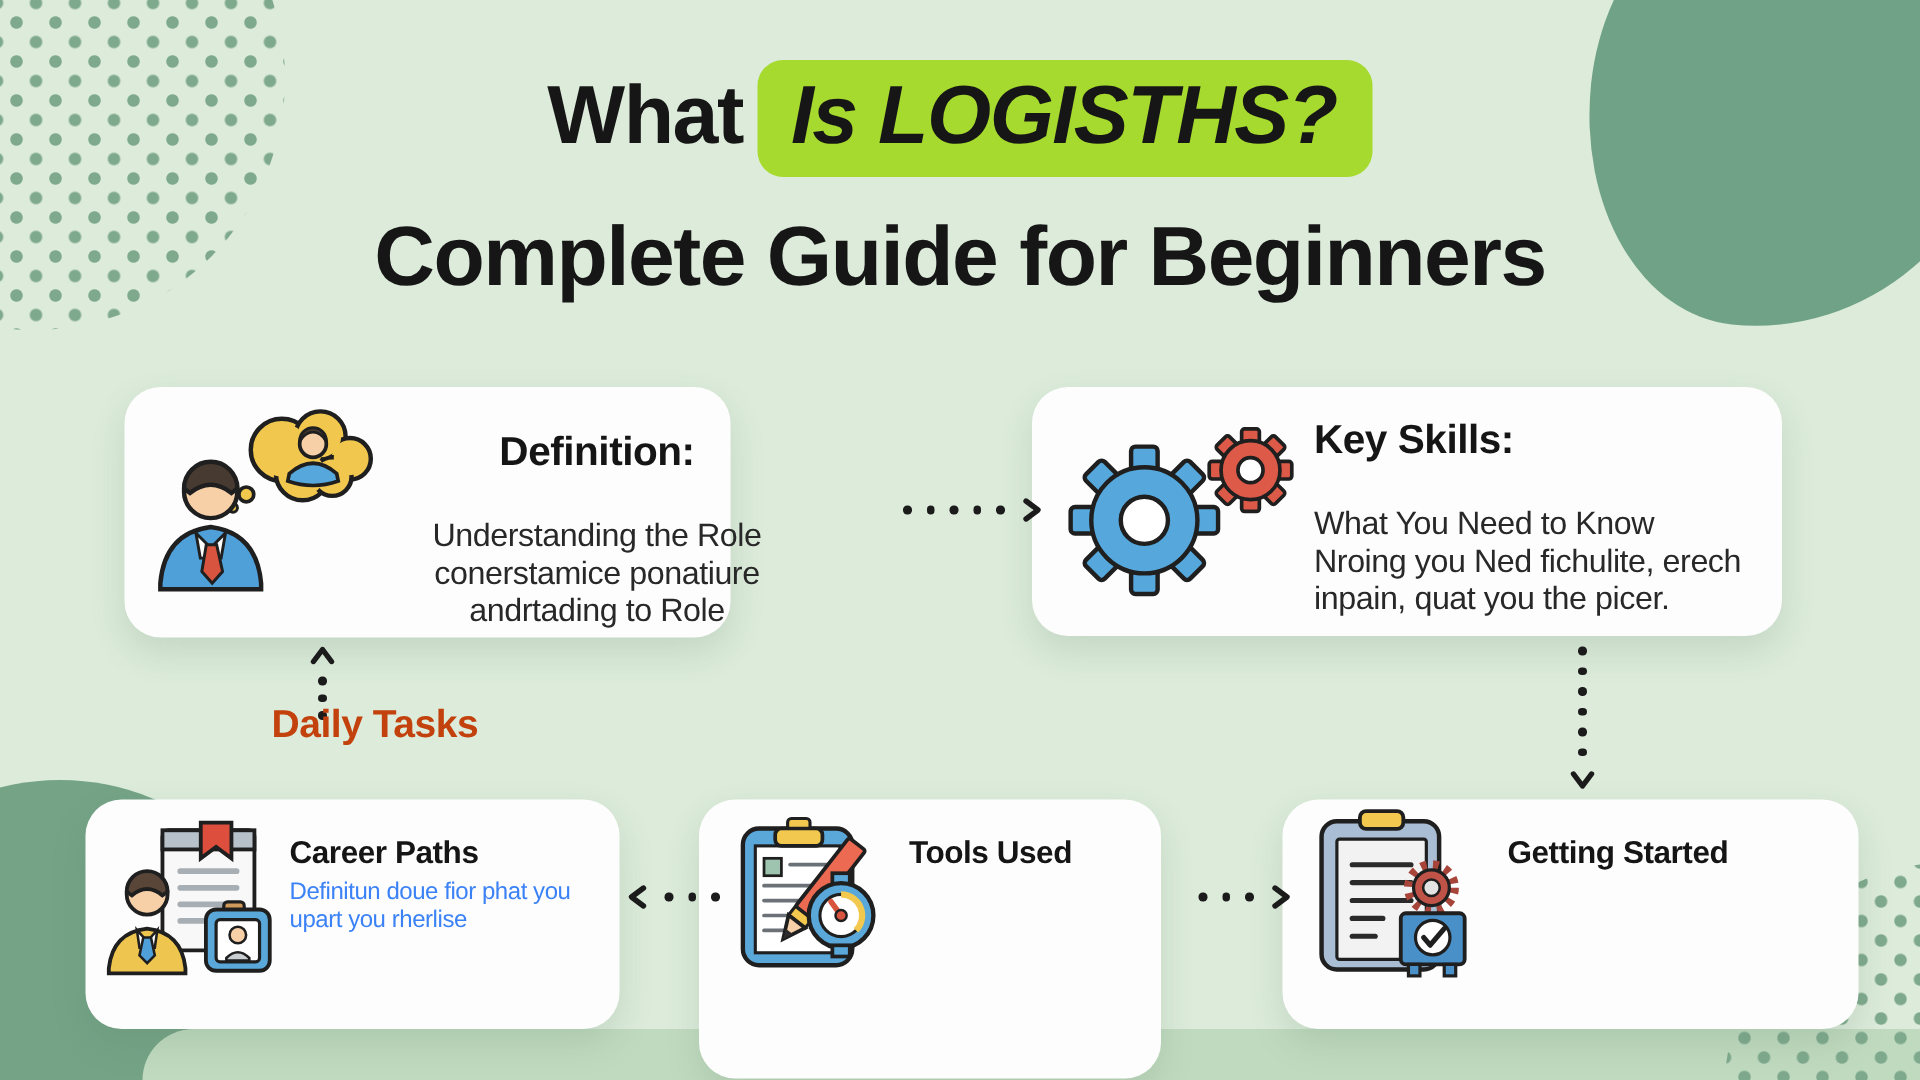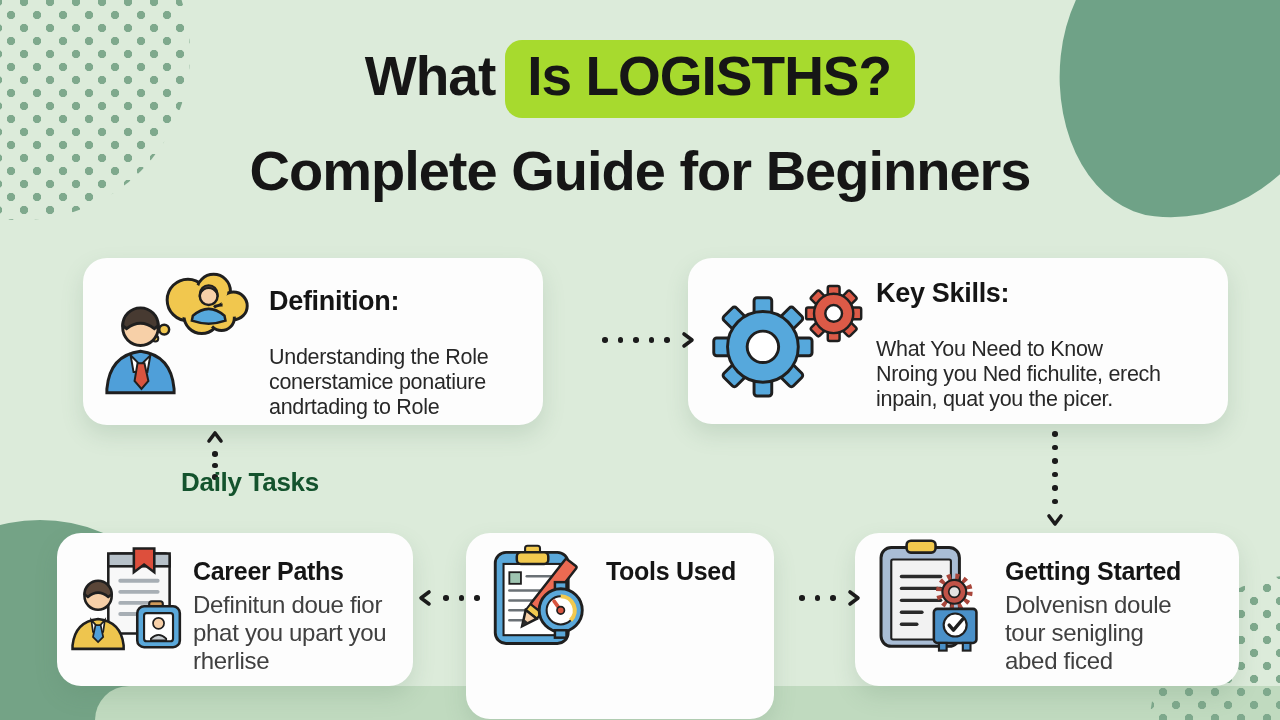--- a/index.html
+++ b/index.html
@@ -18,56 +18,56 @@
   .dots-tl{left:-145px;top:-115px;width:335px;height:335px;border-radius:50%;}
   .blob-tr{right:-55px;top:-80px;width:275px;height:300px;background:#6fa287;
     border-radius:45% 55% 60% 40% / 50% 42% 58% 50%;transform:rotate(6deg);}
   .band-bottom{left:95px;top:686px;right:0;bottom:0;background:#c0dabf;border-top-left-radius:70px;}
   .blob-bl{left:-120px;top:520px;width:320px;height:320px;background:#74a386;border-radius:50%;}
   .dots-br{left:1150px;top:575px;width:300px;height:300px;border-radius:50%;}
   
   .title-line1{position:absolute;top:40px;left:0;width:100%;text-align:center;
     font-size:55px;font-weight:700;letter-spacing:-1px;line-height:1.1;}
   .hl-pill{display:inline-block;background:#a7da2e;border-radius:17px;
-    padding:6px 24px 11px 22px;margin-left:10px;}
+    padding:6px 24px 11px 22px;margin-left:10px;font-style:italic;}
   .title-line2{position:absolute;top:138px;left:0;width:100%;text-align:center;
     font-size:56px;font-weight:700;letter-spacing:-1px;}
   
   .card{position:absolute;background:#fdfdfd;border-radius:24px;
     box-shadow:0 10px 22px rgba(90,130,100,.18);}
   .card-icon{position:absolute;}
   .card-text{position:absolute;}
   .h-big{font-size:27px;font-weight:700;color:#151515;margin:0 0 6px 0;white-space:nowrap;letter-spacing:-0.3px;}
-  .h-small{font-size:25px;font-weight:700;color:#151515;margin:0 0 5px 0;white-space:nowrap;letter-spacing:-0.3px;}
+  .h-small{font-size:21px;font-weight:700;color:#151515;margin:0 0 5px 0;white-space:nowrap;letter-spacing:-0.3px;}
   .b-big{font-size:21.5px;line-height:1.17;color:#282828;letter-spacing:-0.3px;margin-top:28px;}
-  .b-small{font-size:24px;line-height:1.17;color:#404040;letter-spacing:-0.3px;}
+  .b-small{font-size:16px;line-height:1.17;color:#3b82f6;letter-spacing:-0.3px;}
   
   .arrow-h{position:absolute;display:flex;align-items:center;gap:10px;}
   .arrow-v{position:absolute;display:flex;flex-direction:column;align-items:center;gap:8px;}
   .dot{width:5.5px;height:5.5px;border-radius:50%;background:#1b1b1b;flex:0 0 auto;}
   .chev{display:block;}
   .daily-label{position:absolute;left:181px;top:467px;font-size:26px;font-weight:700;
-    color:#14532d;letter-spacing:-0.3px;}
+    color:#c2410c;letter-spacing:-0.3px;}
 </style>
 </head>
 <body>
 
 <div class="stage">
 
   <div class="decor dots dots-tl"></div>
   <div class="decor blob-tr"></div>
   <div class="decor blob-bl"></div>
   <div class="decor band-bottom"></div>
   <div class="decor dots dots-br"></div>
 
   <div class="title-line1"><span>What</span><span class="hl-pill">Is LOGISTHS?</span>
   </div>
   <div class="title-line2">Complete Guide for Beginners</div>
 
-  <div class="card" style="left:83px;top:258px;width:460px;height:167px;">
+  <div class="card" style="left:83px;top:258px;width:404px;height:167px;text-align:center;">
     <svg class="card-icon" style="left:14px;top:8px;" width="168" height="144" viewBox="0 0 170 145">
       <g stroke="#1f1f1f" stroke-width="3" fill="#f1c74e">
         <circle cx="92" cy="34" r="21"></circle>
           <circle cx="118" cy="25" r="17"></circle>
         <circle cx="138" cy="40" r="14"></circle>
           <circle cx="106" cy="50" r="18"></circle>
           <circle cx="126" cy="52" r="13"></circle>
       </g>
       <g fill="#f1c74e">
         <circle cx="92" cy="34" r="18"></circle>
@@ -86,21 +86,21 @@
       <path d="M41,98 h7 l4,18 -7,8 -7,-8 z" fill="#d8543f" stroke="#1f1f1f" stroke-width="2"></path>
       <circle cx="44" cy="62" r="18" fill="#f7d0a8" stroke="#1f1f1f" stroke-width="3"></circle>
       <path d="M26,60 a18,18 0 0 1 36,0 l-4,3 q-14,-11 -28,0 z" fill="#473a31" stroke="#1f1f1f" stroke-width="3"></path>
     </svg>
     <div class="card-text" style="left:186px;top:28px;width:258px;">
       <div class="h-big">Definition:</div>
       <div class="b-big">Understanding the Role conerstamice ponatiure andrtading to Role</div>
     </div>
   </div>
 
-  <div class="card" style="left:688px;top:258px;width:540px;height:166px;">
+  <div class="card" style="left:688px;top:258px;width:468px;height:166px;padding-left:32px;">
     <svg class="card-icon" style="left:12px;top:20px;" width="172" height="123" viewBox="0 0 175 125">
       <g transform="translate(64,70)" stroke="#1f1f1f">
         <g fill="#56a8dc" stroke-width="3">
           <rect x="-9" y="-50" width="18" height="18" rx="3"></rect>
           <rect x="-9" y="-50" width="18" height="18" rx="3" transform="rotate(45)"></rect>
           <rect x="-9" y="-50" width="18" height="18" rx="3" transform="rotate(90)"></rect>
           <rect x="-9" y="-50" width="18" height="18" rx="3" transform="rotate(135)"></rect>
           <rect x="-9" y="-50" width="18" height="18" rx="3" transform="rotate(180)"></rect>
           <rect x="-9" y="-50" width="18" height="18" rx="3" transform="rotate(225)"></rect>
           <rect x="-9" y="-50" width="18" height="18" rx="3" transform="rotate(270)"></rect>
@@ -207,21 +207,20 @@
       <circle cx="100" cy="62" r="14" fill="#c05348" stroke="#1f1f1f" stroke-width="2.5"></circle>
       <circle cx="100" cy="62" r="6.5" fill="#e3e3e3" stroke="#1f1f1f" stroke-width="2"></circle>
       <rect x="76" y="82" width="50" height="40" rx="4" fill="#4a90c8" stroke="#1f1f1f" stroke-width="3"></rect>
       <circle cx="101" cy="101" r="13.5" fill="#ffffff" stroke="#1f1f1f" stroke-width="2.5"></circle>
       <path d="M94,101 l5,6 11,-13" fill="none" stroke="#1f1f1f" stroke-width="4" stroke-linecap="round" stroke-linejoin="round"></path>
       <rect x="82" y="122" width="9" height="9" fill="#4a90c8" stroke="#1f1f1f" stroke-width="2.5"></rect>
       <rect x="110" y="122" width="9" height="9" fill="#4a90c8" stroke="#1f1f1f" stroke-width="2.5"></rect>
     </svg>
     <div class="card-text" style="left:150px;top:24px;width:190px;">
       <div class="h-small">Getting Started</div>
-      <div class="b-small">Dolvenisn doule tour senigling abed ficed</div>
     </div>
   </div>
 
   <div class="arrow-h" style="left:602px;top:331px;">
     <span class="dot"></span>
       <span class="dot"></span>
       <span class="dot"></span>
       <span class="dot"></span>
       <span class="dot"></span>
     <svg class="chev" width="16" height="18" viewBox="0 0 16 18">

